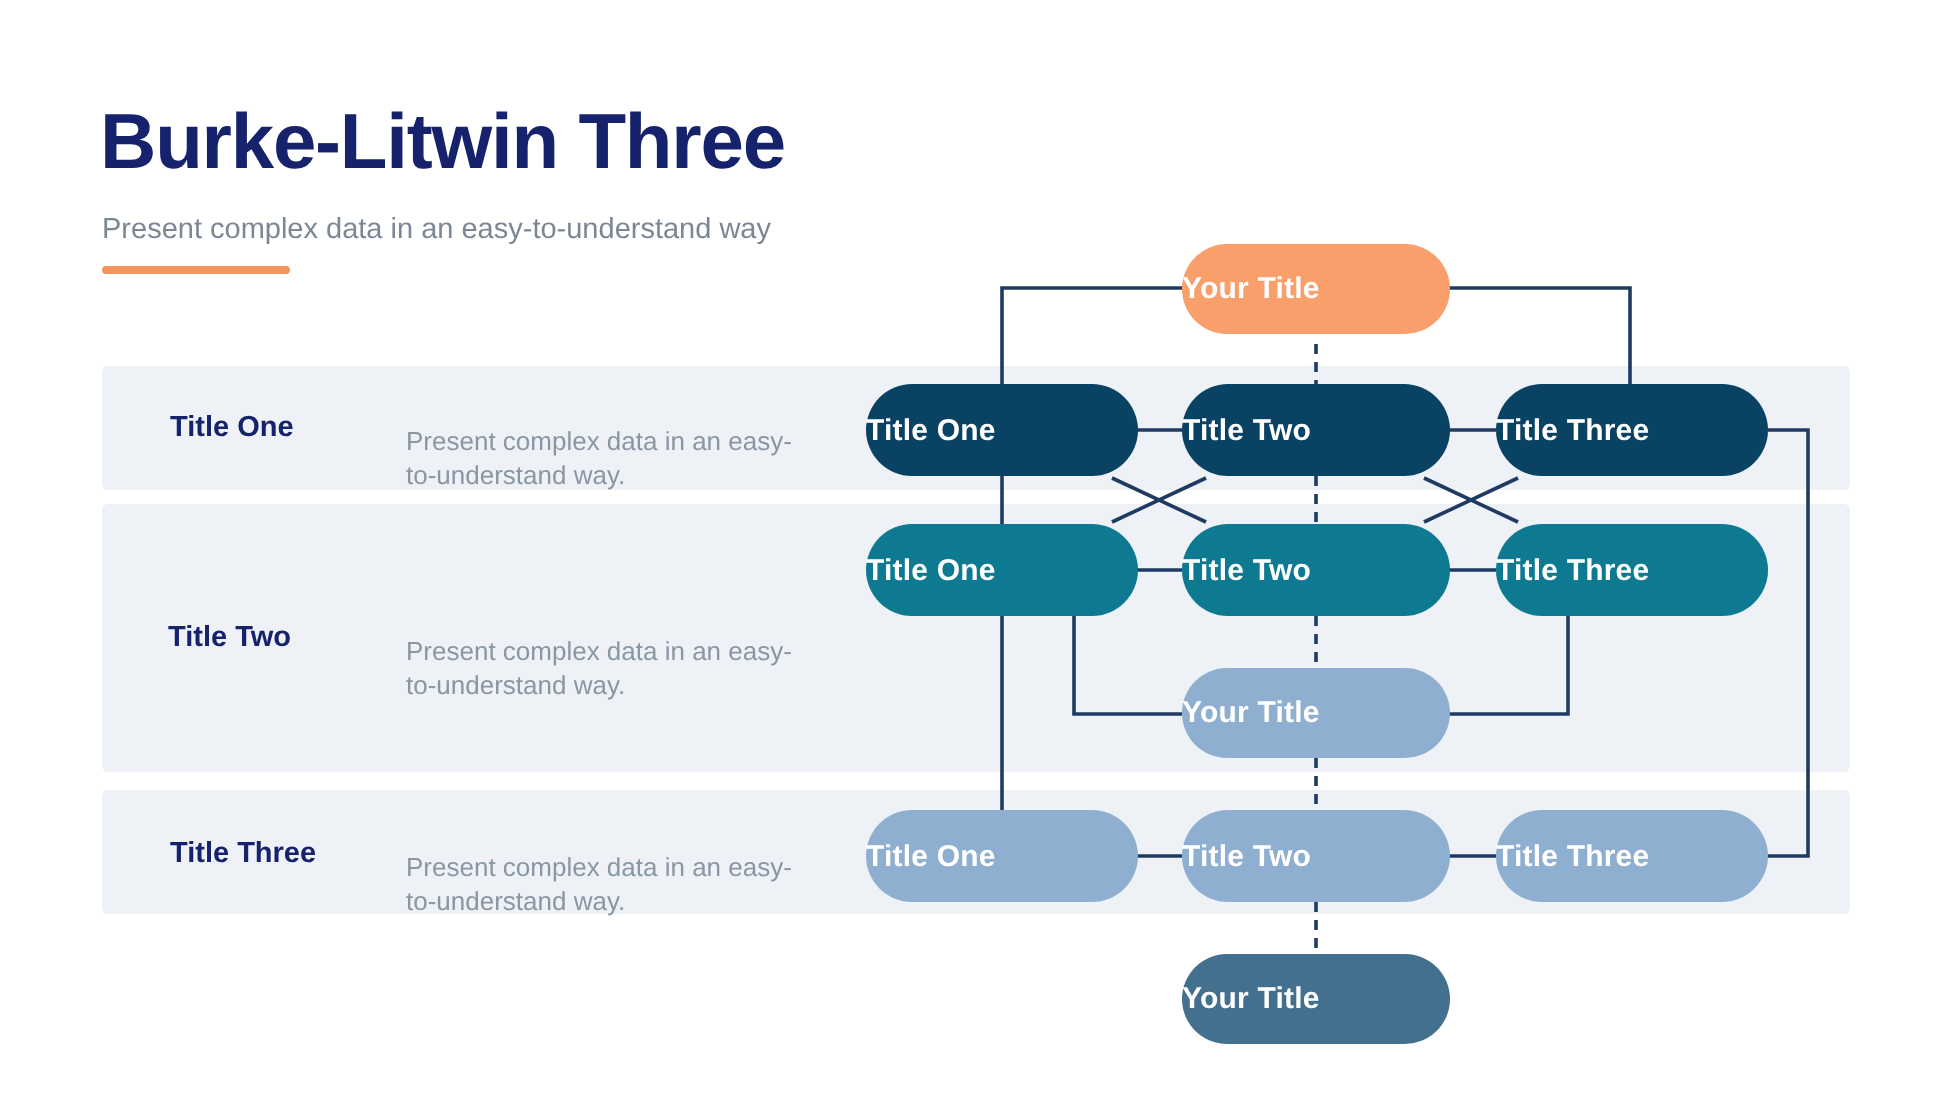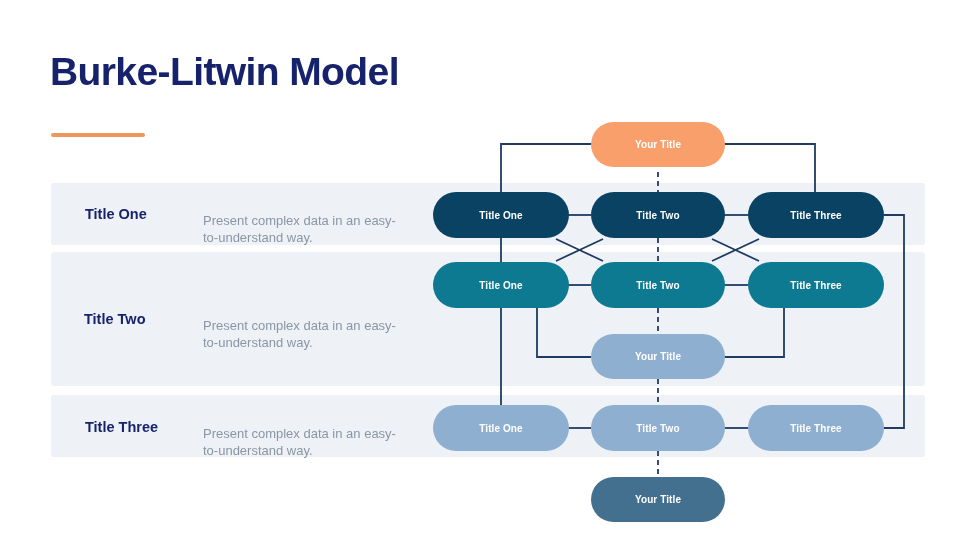--- a/index.html
+++ b/index.html
@@ -54,38 +54,39 @@
   #band-desc-2{left:203px;top:301px;}
   #band-title-3{left:85px;top:419px;}
   #band-desc-3{left:203px;top:409px;}
 
   
   #diagram{position:absolute;left:0;top:0;width:980px;height:551px;}
   #wires{position:absolute;left:0;top:0;width:980px;height:551px;}
 
   .node{
     position:absolute;
-    display:flex;align-items:center;justify-content:center;
+    display:flex;align-items:center;justify-content:flex-start;
     border-radius:26px;
-    color:#ffffff;font-size:10px;font-weight:bold;
+    color:#ffffff;font-size:15px;font-weight:bold;
     white-space:nowrap;
     letter-spacing:0.1px;
   }
   .n-orange{background:#f99f6c;}
   .n-navy{background:#0a4263;}
   .n-teal{background:#0e7a92;}
   .n-lblue{background:#8fafd0;}
   .n-slate{background:#44708f;}
 </style>
 </head>
 <body>
 
 <div id="slide">
 
-  <div class="title">Burke-Litwin Model</div>
+  <div class="title">Burke-Litwin Three</div>
+  <div class="subtitle">Present complex data in an easy-to-understand way</div>
   <div class="accent-rule"></div>
 
   <div class="band" id="band-1"></div>
   <div class="band" id="band-2"></div>
   <div class="band" id="band-3"></div>
 
   <div class="band-title" id="band-title-1">Title One</div>
   <div class="band-desc" id="band-desc-1">Present complex data in an easy-to-understand way.</div>
 
   <div class="band-title" id="band-title-2">Title Two</div>

